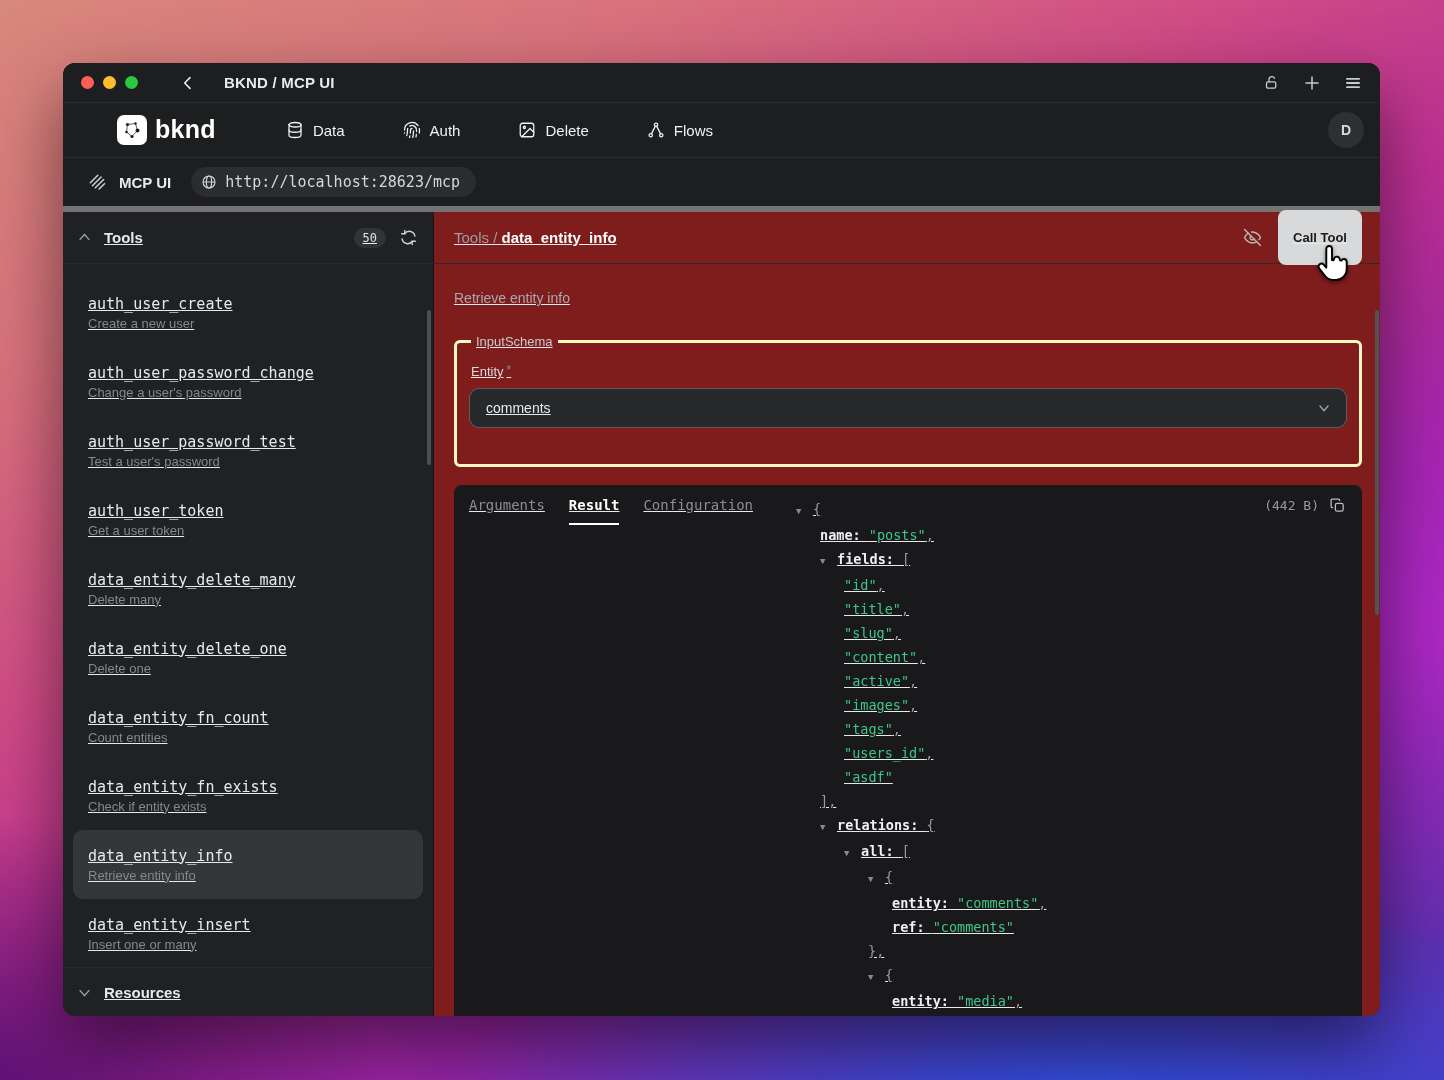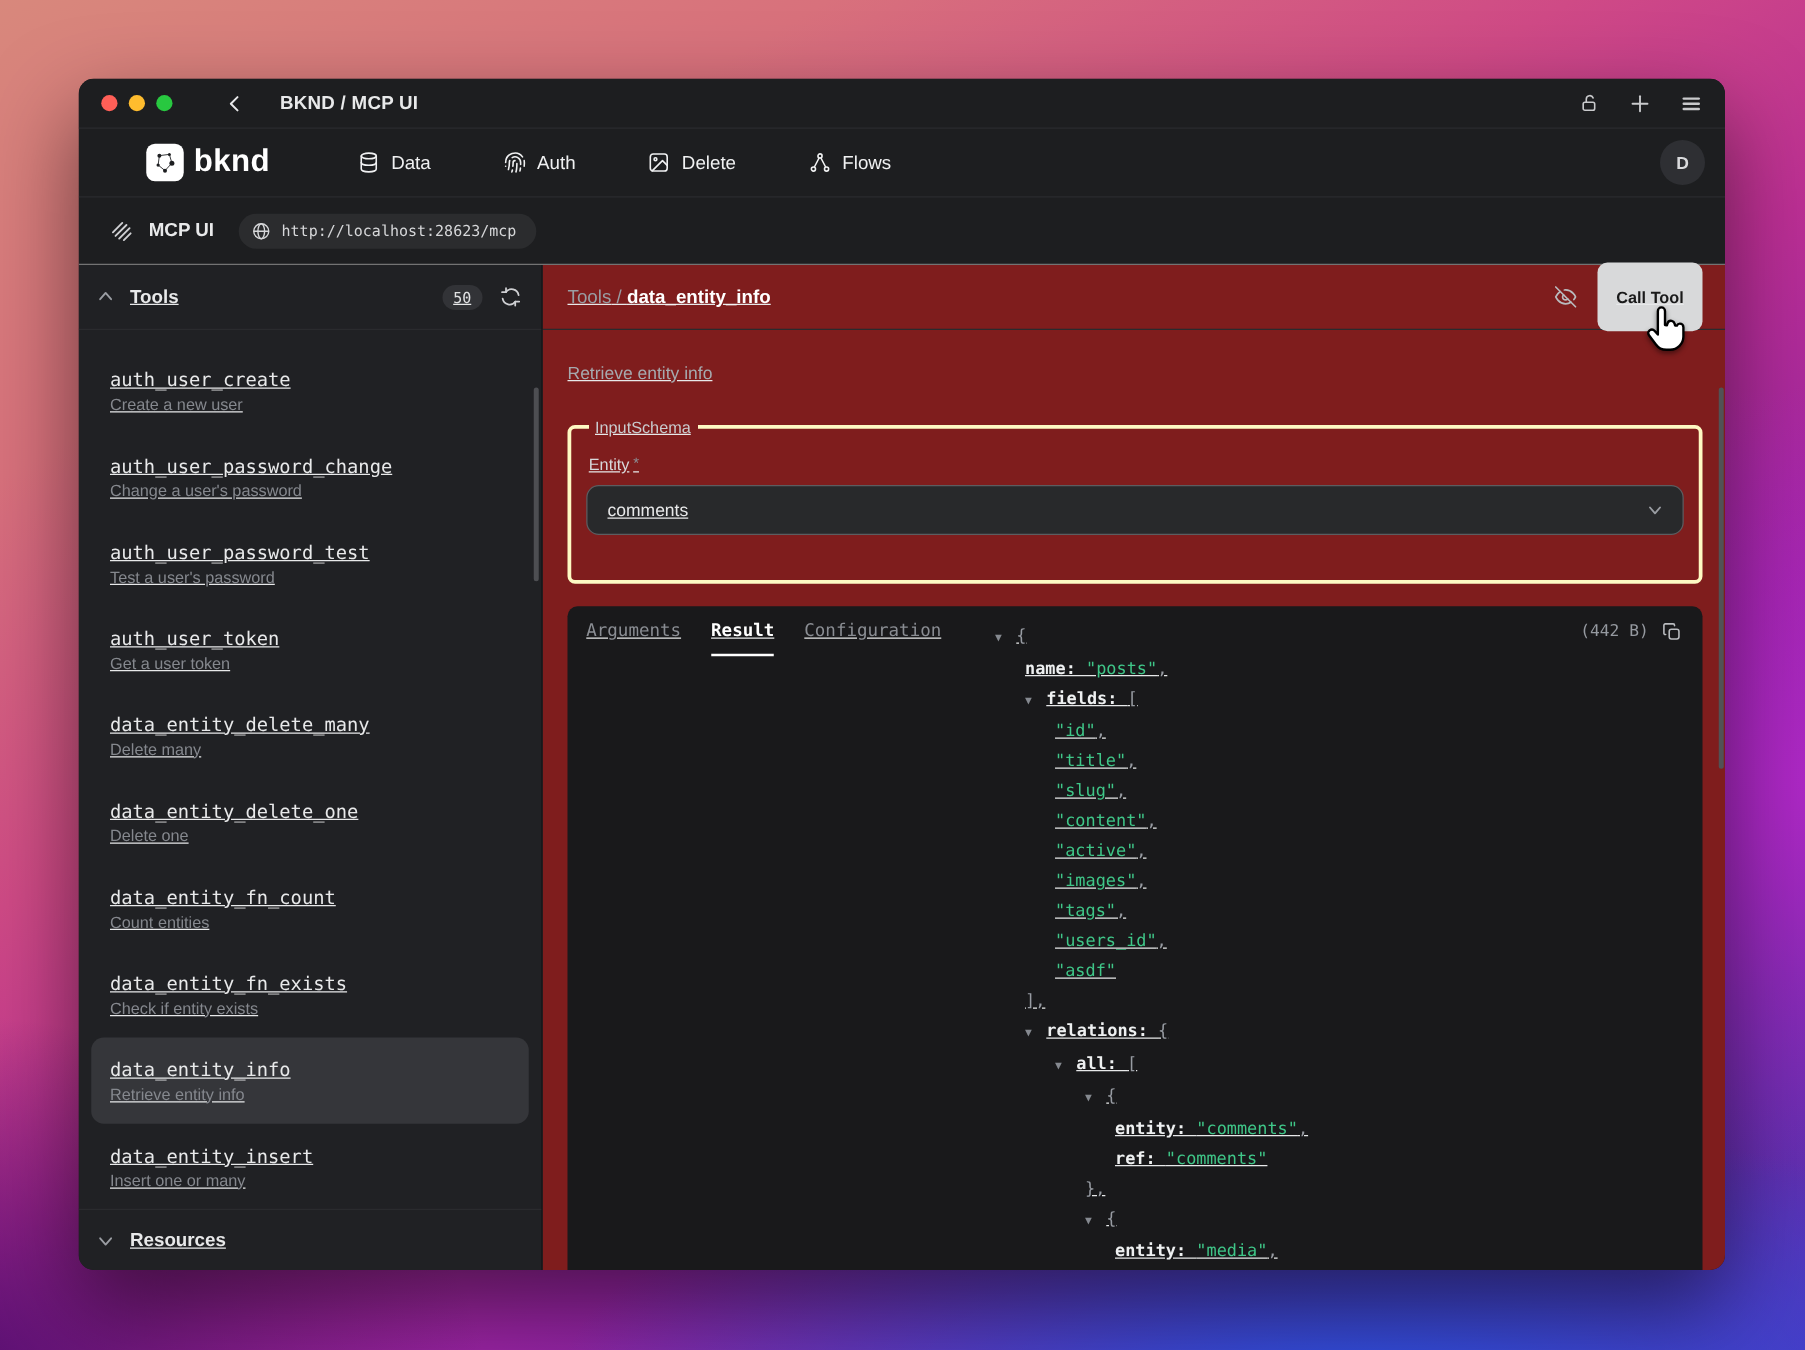--- a/index.html
+++ b/index.html
@@ -33,24 +33,24 @@
   
   .navbar { height:55px; flex:0 0 55px; display:flex; align-items:center; padding:0 16px; border-bottom:1px solid #2a2b2e; }
   .brand { display:flex; align-items:flex-start; gap:8px;padding-left:38px; }
   .brand-mark { width:30px; height:30px; background:#fff; border-radius:7px; display:flex; align-items:center; justify-content:center; }
   .brand-text { font-size:25px; font-weight:800; letter-spacing:.3px; color:#fff; }
   .nav-items { display:flex; align-items:center; gap:58px; margin-left:70px; }
   .nav-item { display:flex; align-items:center; gap:9px; font-size:15px; color:#f0f1f2; cursor:pointer; }
   .avatar { margin-left:auto; width:36px; height:36px; border-radius:50%; background:#2e2f33; display:flex; align-items:center; justify-content:center; font-size:14px; color:#d9dadc; font-weight:600; }
 
   
-  .mcpbar { height:54px; flex:0 0 54px; display:flex; align-items:center; padding:0 24px; border-bottom:1px solid #737373; }
+  .mcpbar { height:54px; flex:0 0 54px; display:flex; align-items:center; padding:0 24px; border-bottom:6px solid #737373; }
   .mcp-title { font-size:15px; font-weight:700; margin-left:12px; }
   .url-pill { margin-left:20px; display:flex; align-items:center; gap:8px; background:#2b2c2e; border-radius:16px; padding:6px 16px 6px 10px; }
-  .url-text { font-family:"DejaVu Sans Mono", monospace; font-size:12px; color:#d6d7d9; }
+  .url-text { font-family:"DejaVu Sans Mono", monospace; font-size:15px; color:#d6d7d9; }
 
   
   .content { flex:1; display:flex; min-height:0;text-decoration:underline; }
 
   
   .sidebar { width:371px; flex:0 0 371px; border-right:1px solid #151618; background:#202124; display:flex; flex-direction:column; position:relative; }
   .sidebar-header { height:52px; flex:0 0 52px; display:flex; align-items:center; padding:0 16px 0 14px; border-bottom:1px solid #2a2b2e; }
   .sidebar-header .label { font-size:15px; font-weight:700; margin-left:12px; }
   .count-badge { margin-left:auto; background:#323337; border-radius:11px; padding:3px 9px; font-family:"DejaVu Sans Mono", monospace; font-size:12px; color:#e0e1e3; }
   .refresh { margin-left:14px; color:#cfd0d3; }

